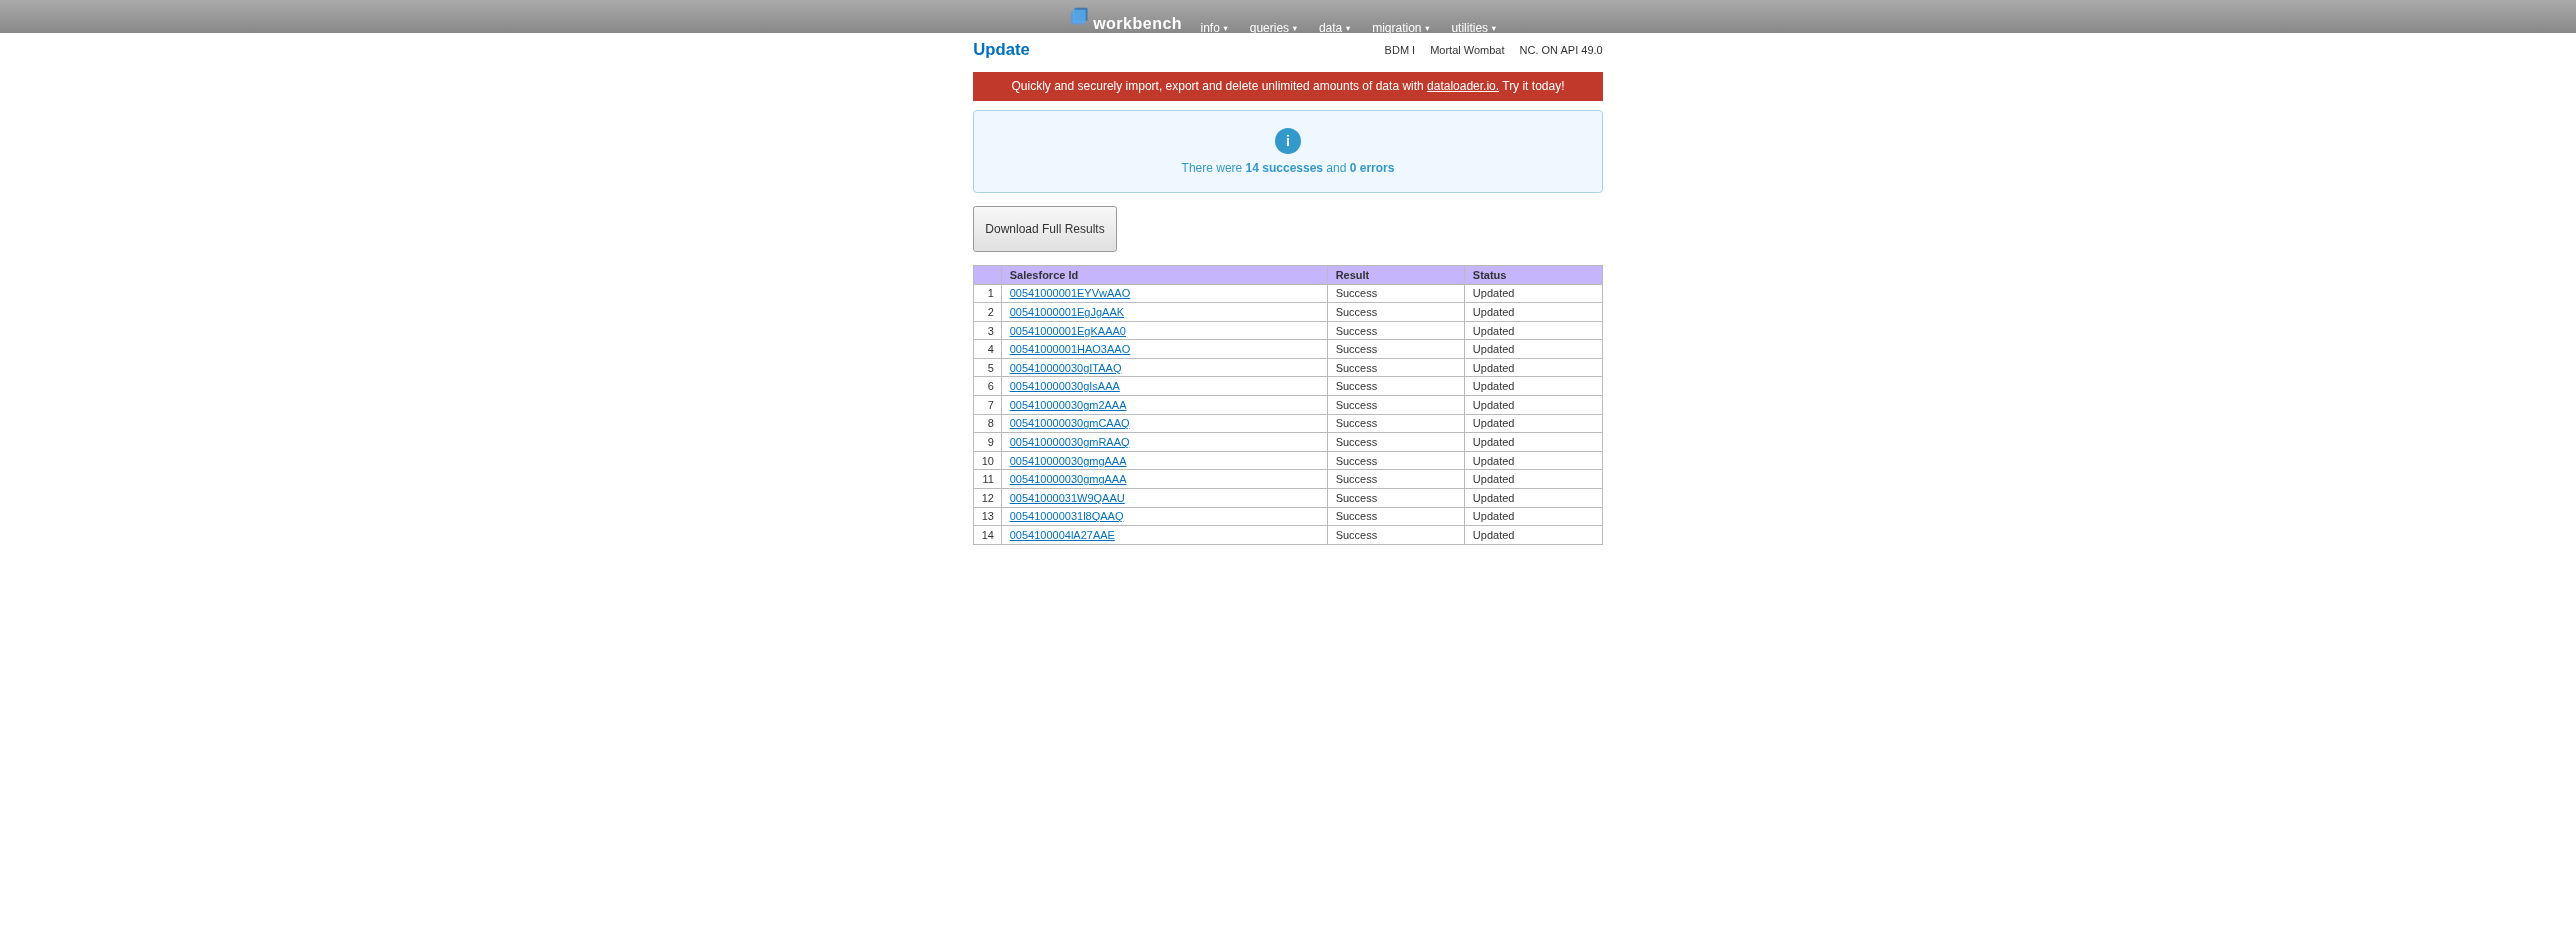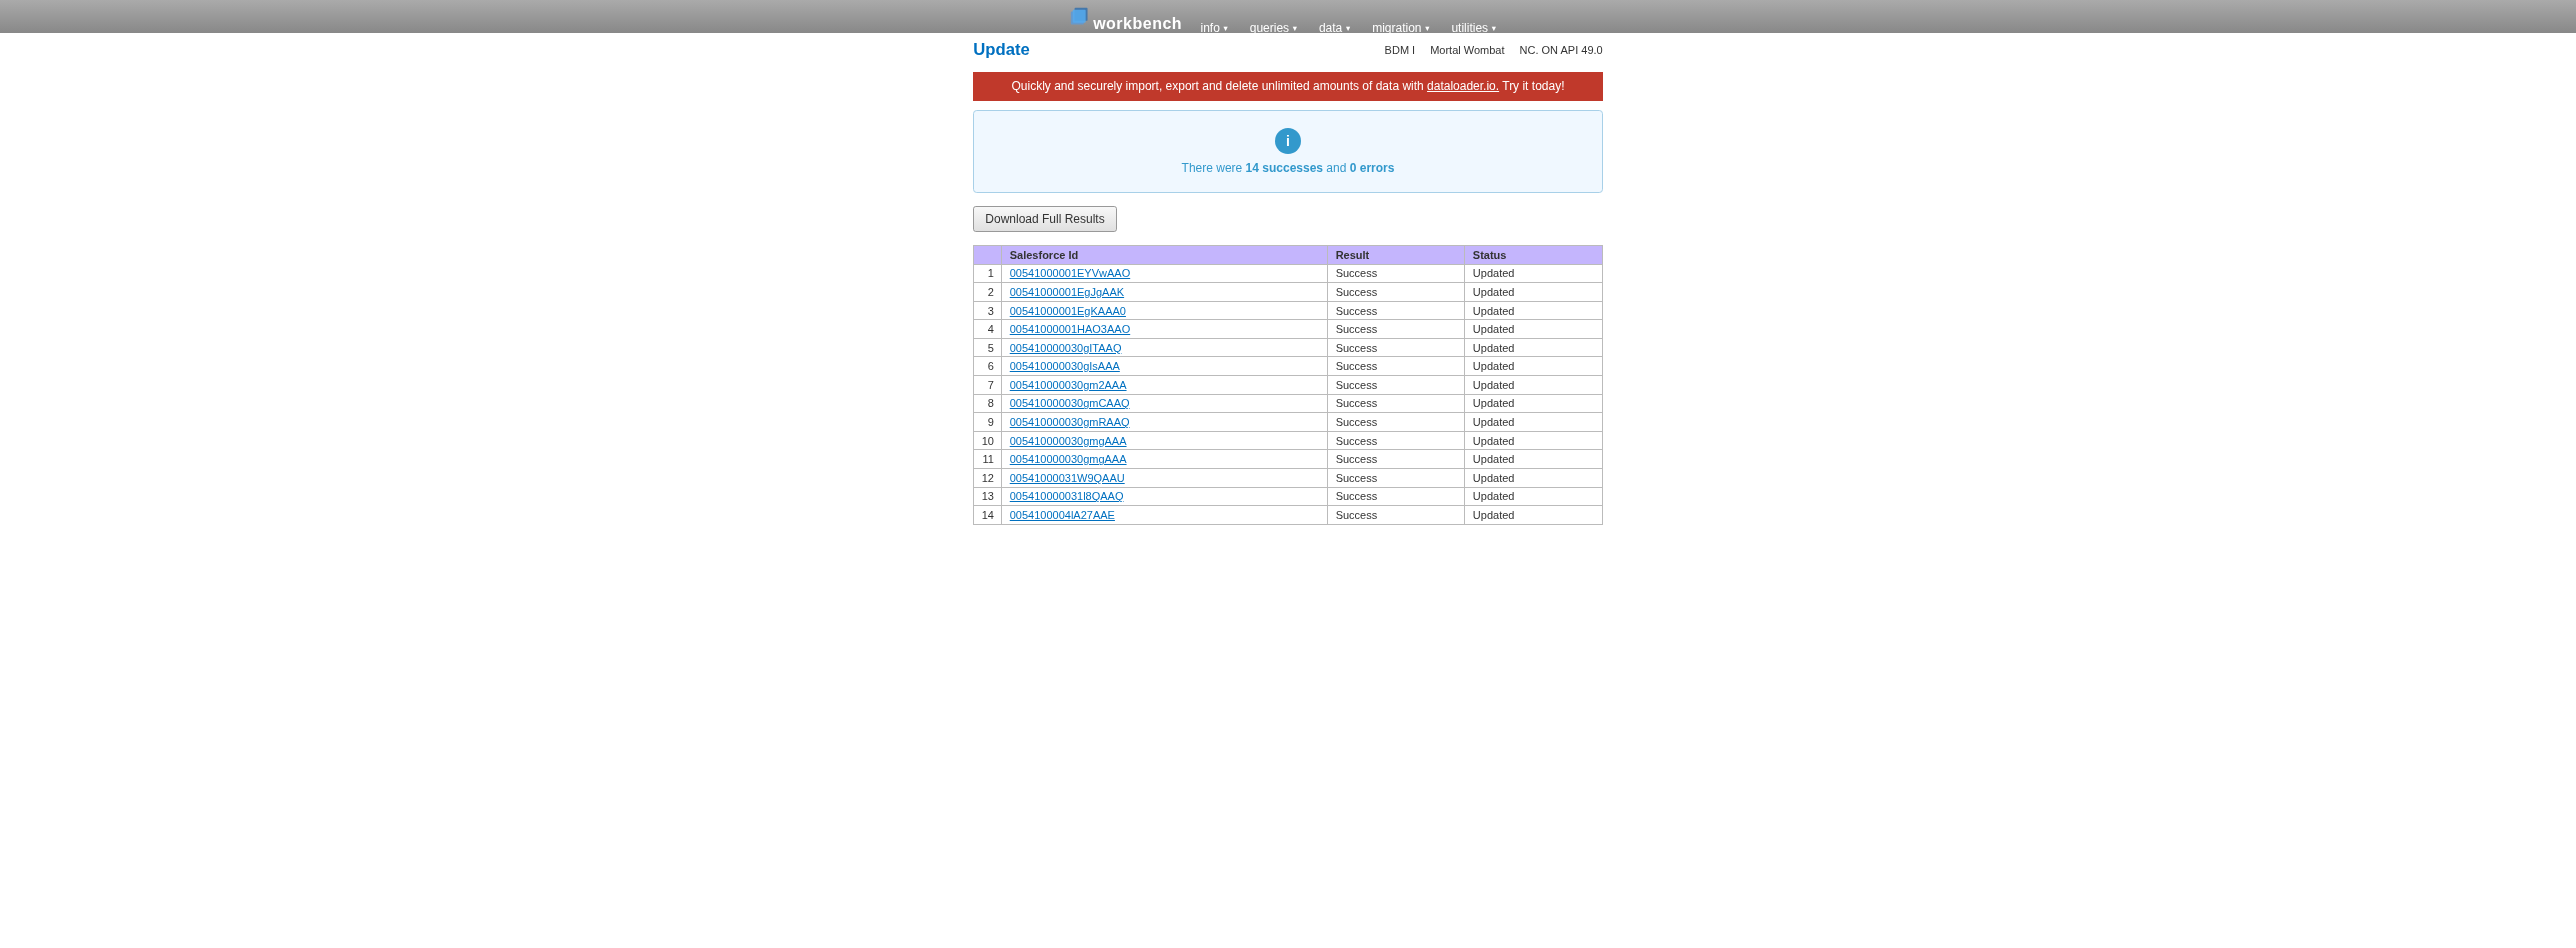--- a/index.html
+++ b/index.html
@@ -127,21 +127,21 @@
       font-weight: bold;
     }
 
     
     #download-btn-row {
       margin-bottom: 13px;
     }
     #download-btn {
       border: 0.9px solid #999;
       background: linear-gradient(to bottom, #f8f8f8, #e0e0e0);
-      padding: 5px 11px;
+      padding: 15px 11px;
       font-size: 12px;
       cursor: pointer;
       border-radius: 2.8px;
       color: #333;
     }
 
     
     #results-table {
       border-collapse: collapse;
       width: 100%;

